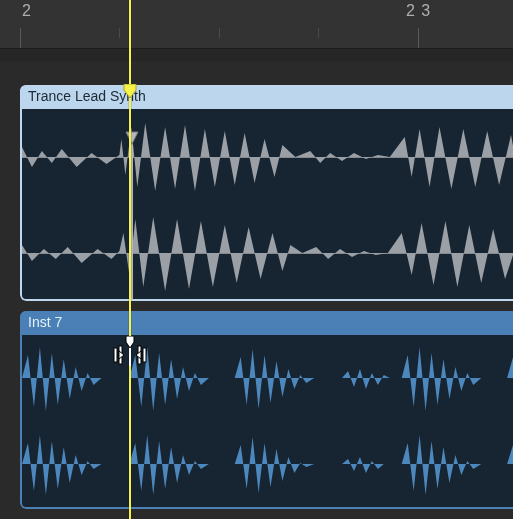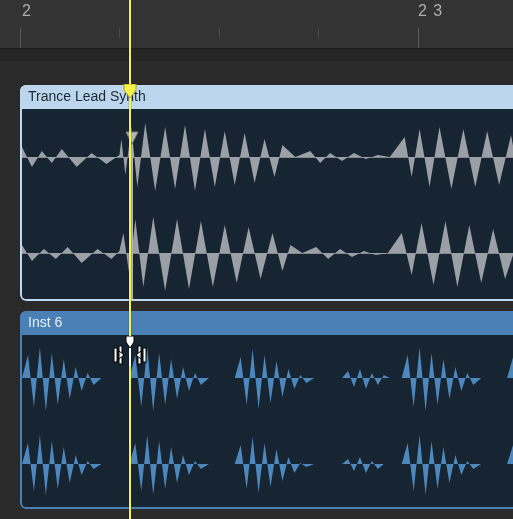--- a/index.html
+++ b/index.html
@@ -193,21 +193,21 @@
   }
   .flex-cursor svg { width:36px; height:30px; display:block; }
 
 </style>
 </head>
 <body>
 
 <div class="ruler-wrap">
   <div class="ruler">
     <span class="ruler-label" style="left:22px">2</span>
-    <span class="ruler-label" style="left:418px">2 3</span>
+    <span class="ruler-label" style="left:406px">2 3</span>
 
     <span class="ruler-tick-maj" style="left:20px"></span>
     <span class="ruler-tick-maj" style="left:418px"></span>
     <span class="ruler-tick-min" style="left:119px"></span>
     <span class="ruler-tick-min" style="left:219px"></span>
     <span class="ruler-tick-min" style="left:318px"></span>
   </div>
   <div class="ruler-lower"></div>
 </div>
 
@@ -249,21 +249,21 @@
                    L382 28 L392 70 L402 18 L414 80 L426 16 L438 82 L450 20 L462 78
                    L474 24 L486 74 L500 32 L500 48 Z"></path>
         </svg>
       </div>
     </div>
     <div class="region-border"></div>
   </div>
 
   <div class="region r2">
     <div class="region-head">
-      <span>Inst 6</span>
+      <span>Inst 7</span>
     </div>
     <div class="region-body">
       <div class="channel">
         <svg class="wave" viewBox="0 0 500 86" preserveAspectRatio="none">
           <path d="M0 43
                    L6 20 L12 72 L18 12 L24 76 L30 18 L36 70 L42 24 L48 64 L54 32 L60 56 L66 38 L72 50 L80 43
                    L108 43
                    L114 20 L120 72 L126 12 L132 76 L138 18 L144 70 L150 24 L156 64 L162 32 L168 56 L174 38 L180 50 L188 43
                    L214 43
                    L220 22 L226 70 L232 14 L238 74 L244 20 L250 68 L256 26 L262 62 L268 34 L274 54 L280 40 L286 48 L294 43

